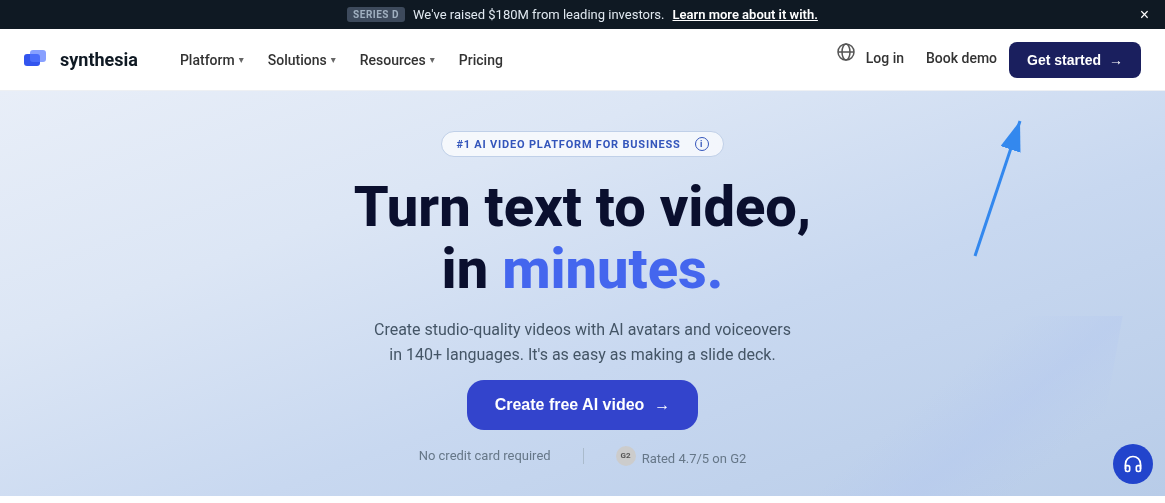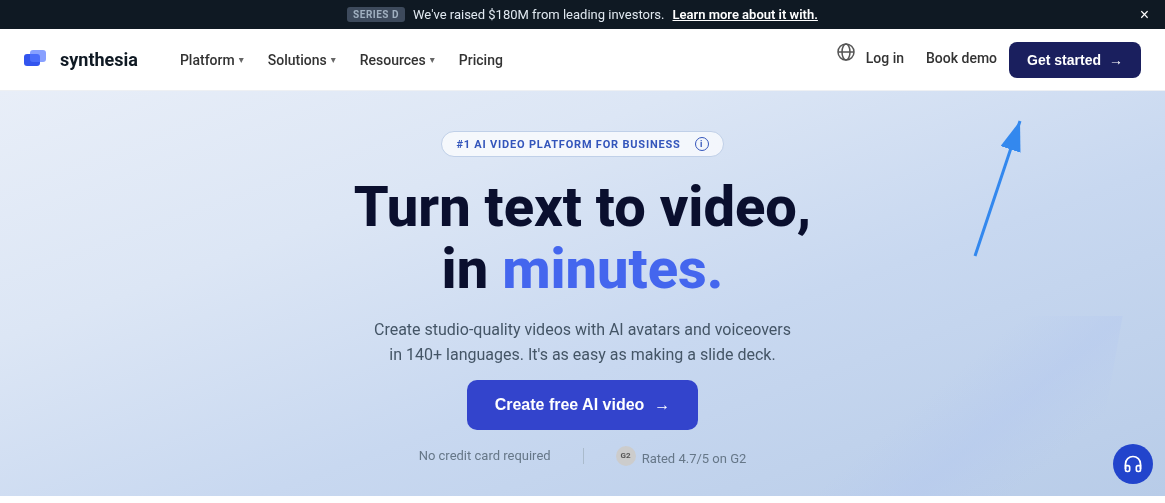--- a/index.html
+++ b/index.html
@@ -212,21 +212,21 @@
       line-height: 1.6;
       max-width: 420px;
       margin-bottom: 12px;
     }
 
     .hero-cta {
       background: #3344cc;
       color: #fff;
       border: none;
       padding: 16px 28px;
-      border-radius: 10px;
+      border-radius: 17px;
       font-size: 16px;
       font-weight: 600;
       cursor: pointer;
       display: flex;
       align-items: center;
       gap: 10px;
       margin-bottom: 16px;
     }
 
     .hero-social-proof {

